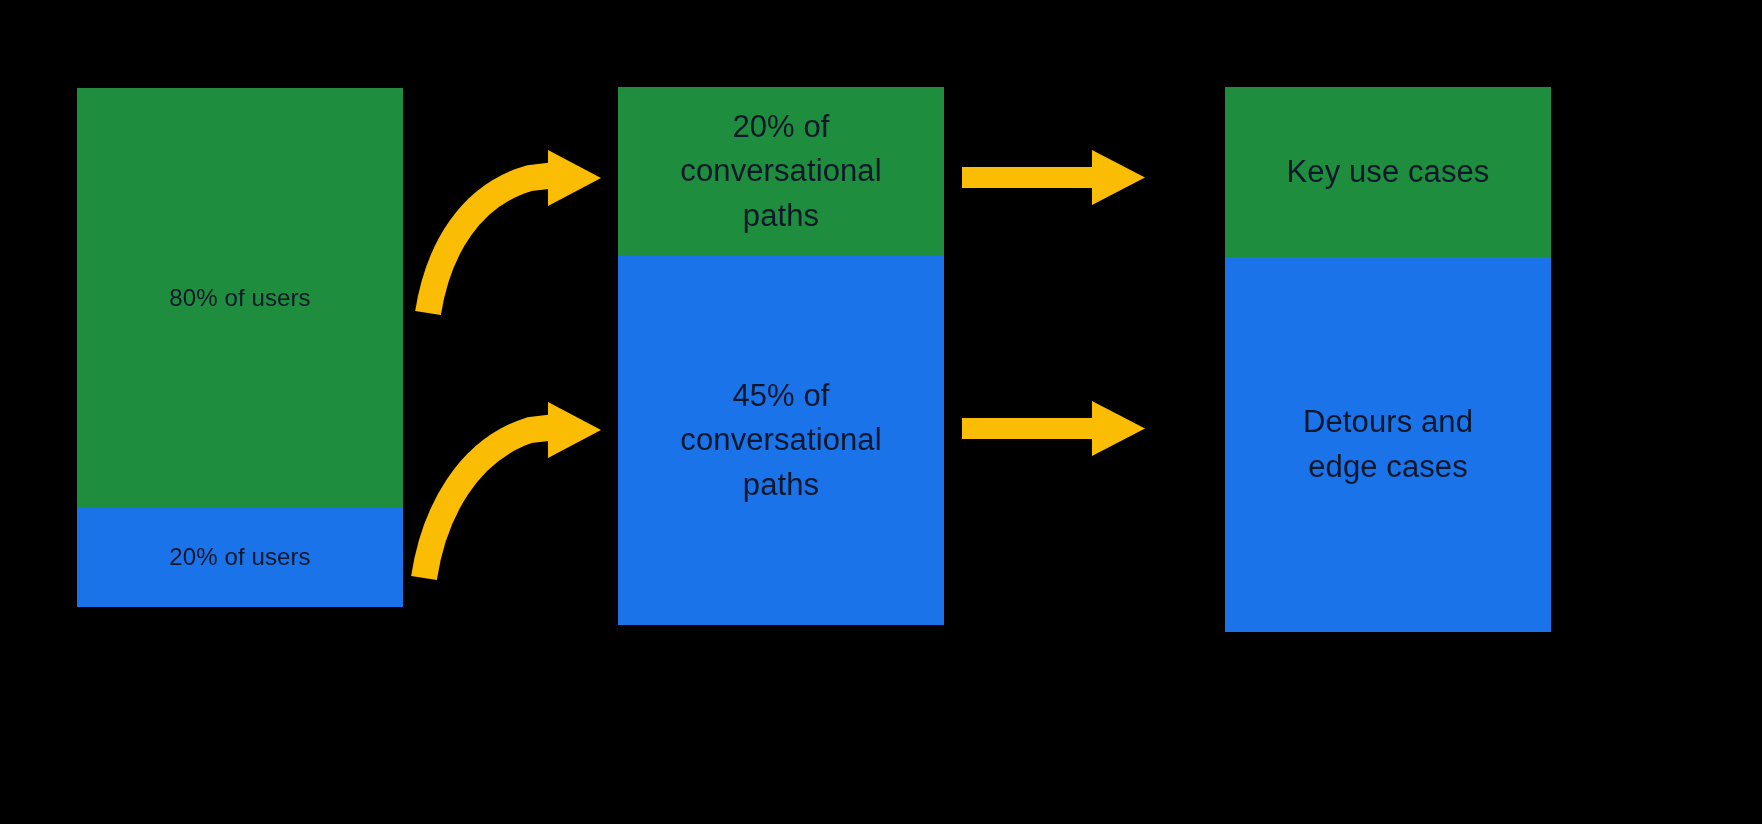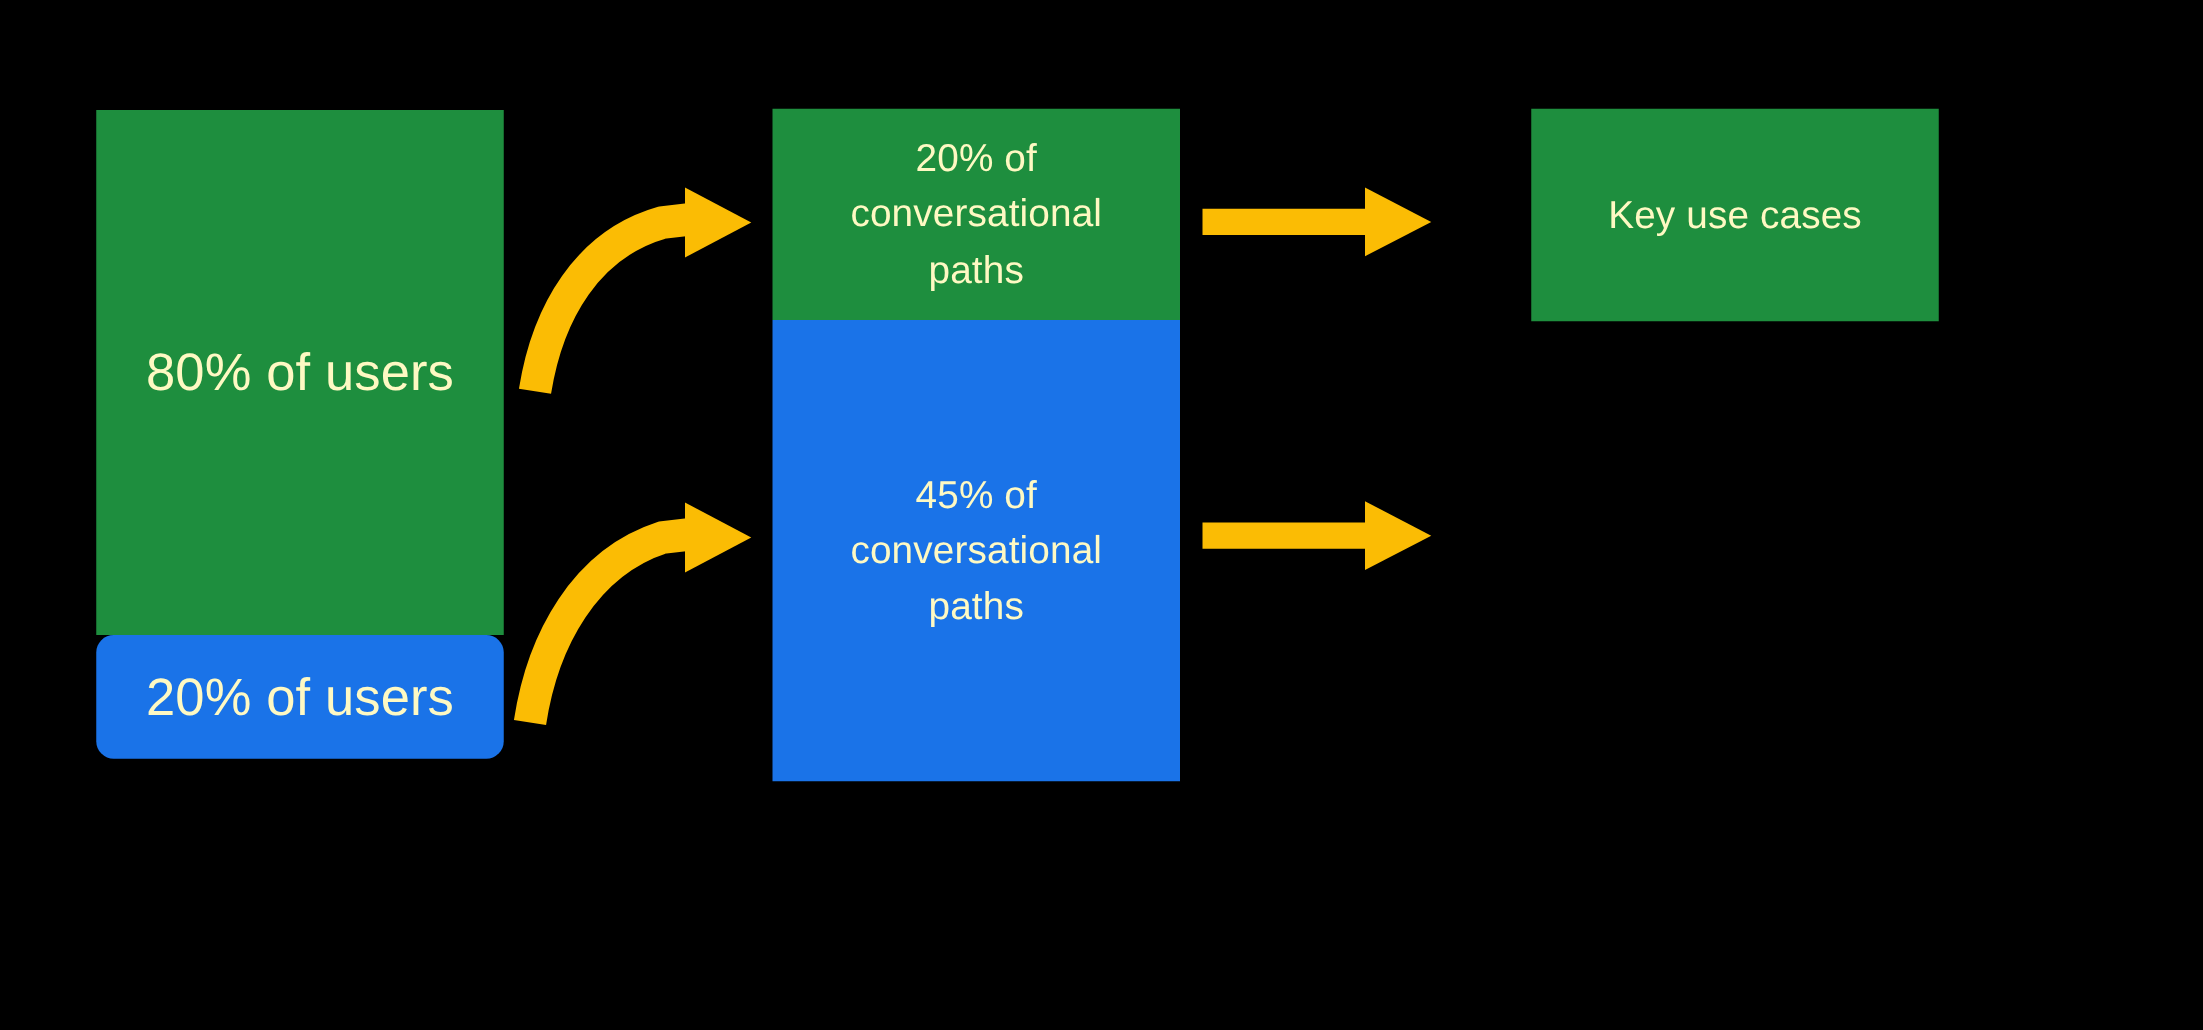--- a/index.html
+++ b/index.html
@@ -33,42 +33,42 @@
 
   .seg {
     display: flex;
     align-items: center;
     justify-content: center;
     box-sizing: border-box;
     text-align: center;
   }
 
   .seg-label {
-    color: #fef9c3;
+    color: #0f172a;
     font-size: 31px;
     line-height: 1.42;
     font-weight: 400;
     letter-spacing: 0.1px;
     white-space: pre-line;
     padding: 0 6px;
   }
 
   .seg.green { background: #1E8E3E; }
   .seg.blue  { background: #1A73E8; }
 
   
   #stack-users {
     left: 77px;
     top: 88px;
     width: 326px;
     height: 537px;
   }
   #stack-users .seg.green { height: 420px; }
-  #stack-users .seg.blue  { height: 99px; border-radius: 14px; }
-  #stack-users .seg-label { font-size: 42px; }
+  #stack-users .seg.blue  { height: 99px; }
+  #stack-users .seg-label { font-size: 24px; }
 
   
   #stack-paths {
     left: 618px;
     top: 87px;
     width: 326px;
     height: 538px;
   }
   #stack-paths .seg.green { height: 169px; }
   #stack-paths .seg.blue  { height: 369px; }
@@ -117,20 +117,24 @@
       <span class="seg-label">45% of
 conversational
 paths</span>
     </div>
   </div>
 
   <div class="stack" id="stack-cases">
     <div class="seg green">
       <span class="seg-label">Key use cases</span>
     </div>
+    <div class="seg blue">
+      <span class="seg-label">Detours and
+edge cases</span>
+    </div>
   </div>
 
   <svg class="arrow-layer" viewBox="0 0 1762 824" width="1762" height="824">
 
     <g>
       <path d="M 428 313
                C 438 250, 470 195, 530 178
                L 556 175" fill="none" stroke="#FBBC04" stroke-width="26" stroke-linecap="butt"></path>
       <polygon points="548,150 601,178 548,206" fill="#FBBC04"></polygon>
     </g>

